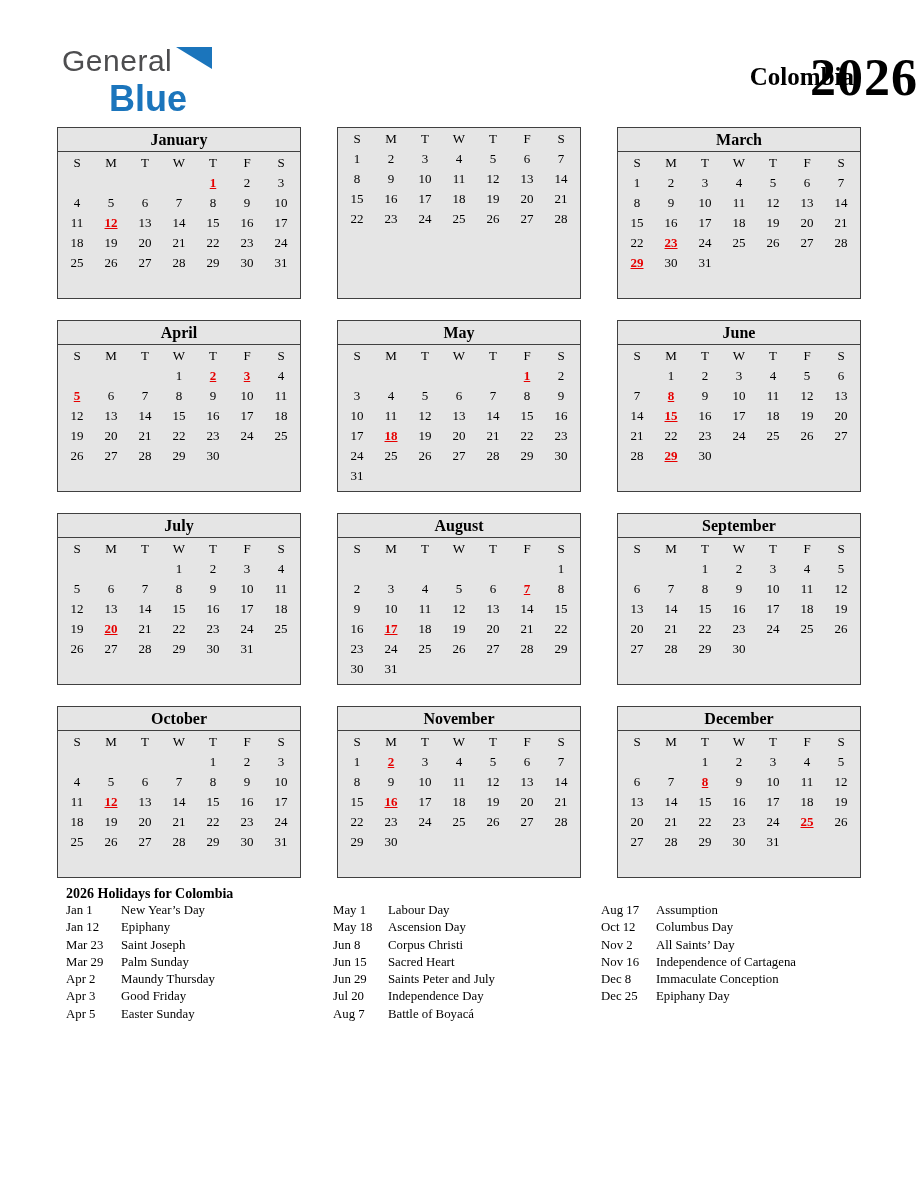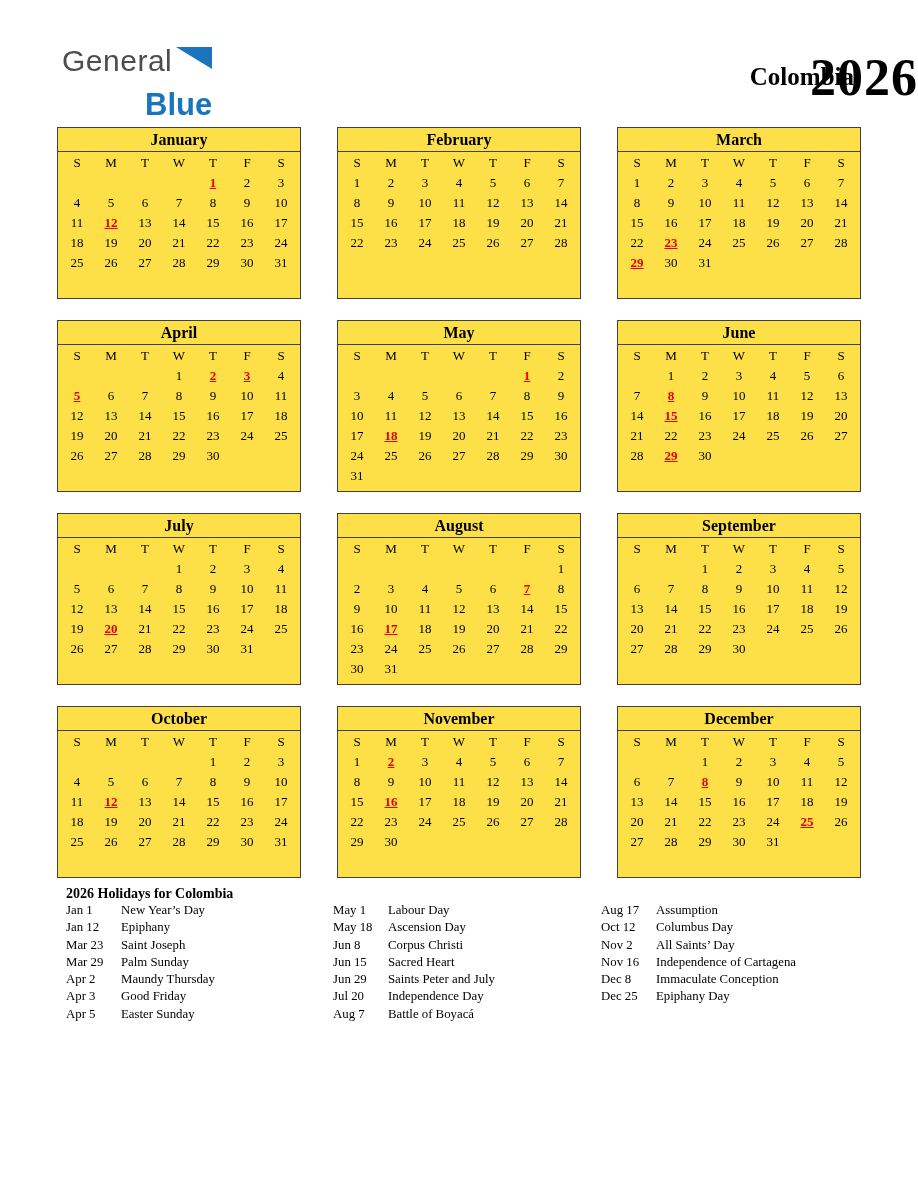--- a/index.html
+++ b/index.html
@@ -10,32 +10,32 @@
     color: #000000;
   }
   .page { position: relative; width: 918px; height: 1124px; background: #fff; overflow: hidden; }
 
   
   .logo { position: absolute; left: 62px; top: 46px; font-family: "Liberation Sans", sans-serif; line-height: 1; }
   .logo-line1 { display: flex; align-items: flex-start; }
   .logo-general { font-size: 30px; color: var(--logo-gray, #4d4d4f); letter-spacing: 0.5px; }
   .logo-flag { margin-left: 4px; margin-top: 1px; }
   .logo-flag polygon { fill: var(--logo-blue, #1b75bc); }
-  .logo-blue { font-size: 31px; font-weight: bold; color: var(--logo-blue, #1b75bc); margin-left: 47px; margin-top: 13px; text-align: right; }
+  .logo-blue { font-size: 36px; font-weight: bold; color: var(--logo-blue, #1b75bc); margin-left: 47px; margin-top: 5px; }
 
   .year    { position: absolute; top: 48px; left: 0; width: 100%; text-align: right; font-size: 52px; font-weight: bold; letter-spacing: 1px; }
   .country { position: absolute; top: 63px; right: 64px; font-size: 25px; font-weight: bold; }
 
   
   .months {
     position: absolute; left: 57px; top: 127px; width: 804px;
     display: grid; grid-template-columns: repeat(3, 244px);
     column-gap: 36px; row-gap: 21px;
   }
-  .month { height: 170px; border: 1px solid #404040; background: #fde047; }
+  .month { height: 170px; border: 1px solid #404040; background: #e5e5e5; }
   .month-title {
     height: 23px; line-height: 23px; text-align: center;
     font-weight: bold; font-size: 16px;
     border-bottom: 1px solid #404040;
   }
   .month-grid { display: grid; grid-template-columns: repeat(7, 1fr); padding: 1px 2px 0 2px; }
   .cell { height: 20px; line-height: 20px; text-align: center; font-size: 13px; }
   .cell.wd { height: 20px; line-height: 20px; font-size: 13px; }
   .cell.holiday { color: var(--holiday-red, #e60000); font-weight: bold; text-decoration: underline; }
 
@@ -109,21 +109,20 @@
           <div class="cell day">25</div>
           <div class="cell day">26</div>
           <div class="cell day">27</div>
           <div class="cell day">28</div>
           <div class="cell day">29</div>
           <div class="cell day">30</div>
           <div class="cell day">31</div>
         </div>
       </div>
       <div class="month">
-        <div class="month-title">February</div>
         <div class="month-grid">
           <div class="cell wd">S</div>
           <div class="cell wd">M</div>
           <div class="cell wd">T</div>
           <div class="cell wd">W</div>
           <div class="cell wd">T</div>
           <div class="cell wd">F</div>
           <div class="cell wd">S</div>
           <div class="cell day">1</div>
           <div class="cell day">2</div>

